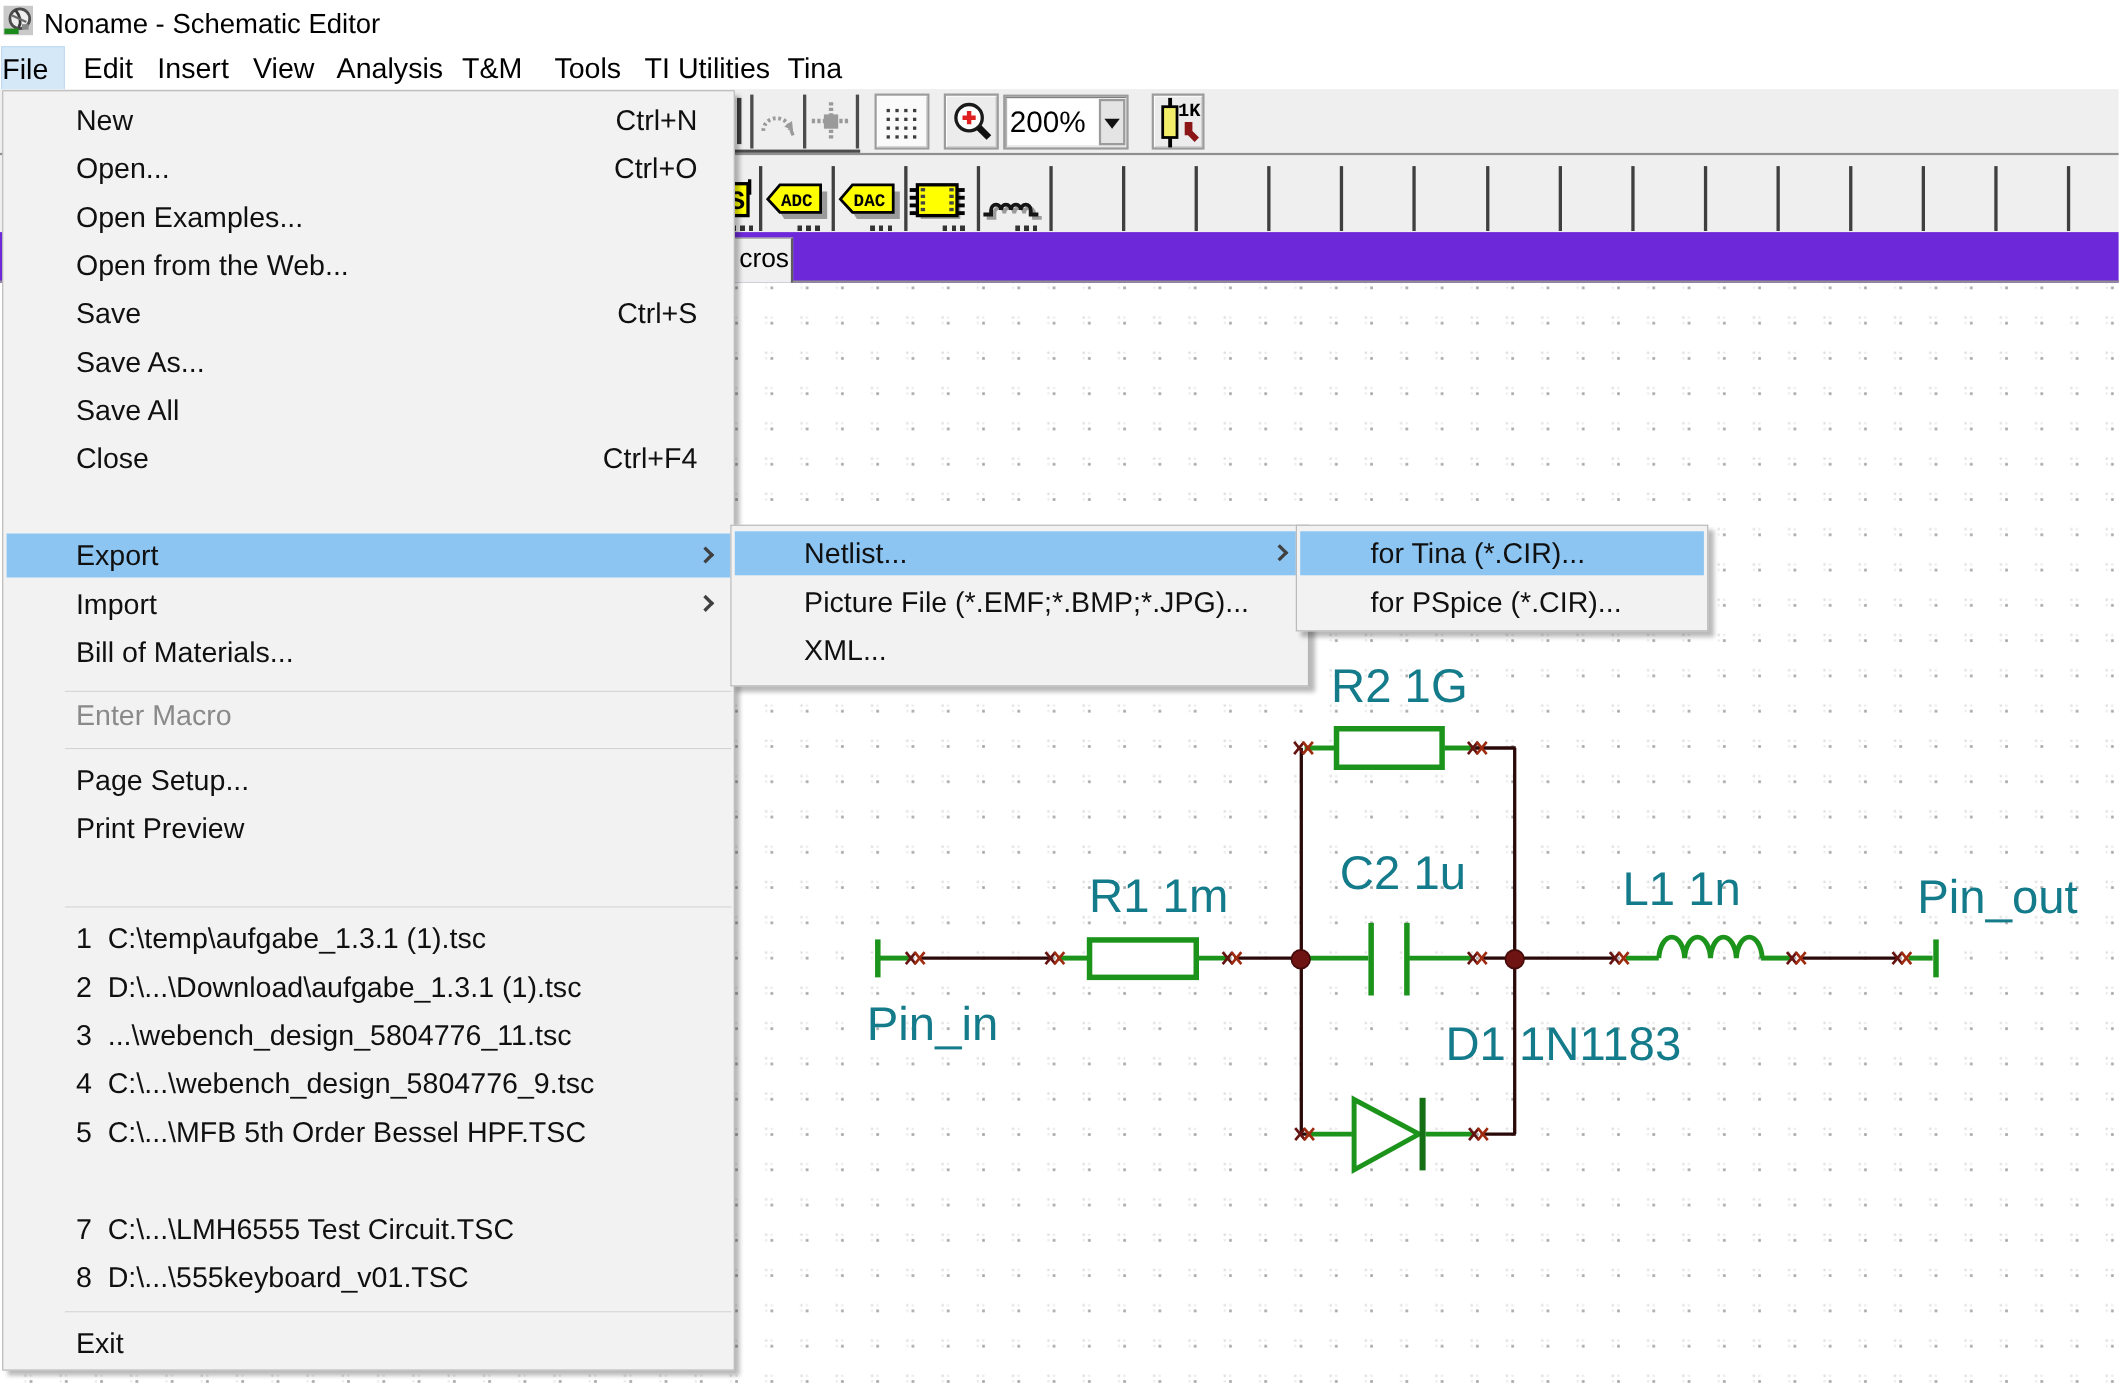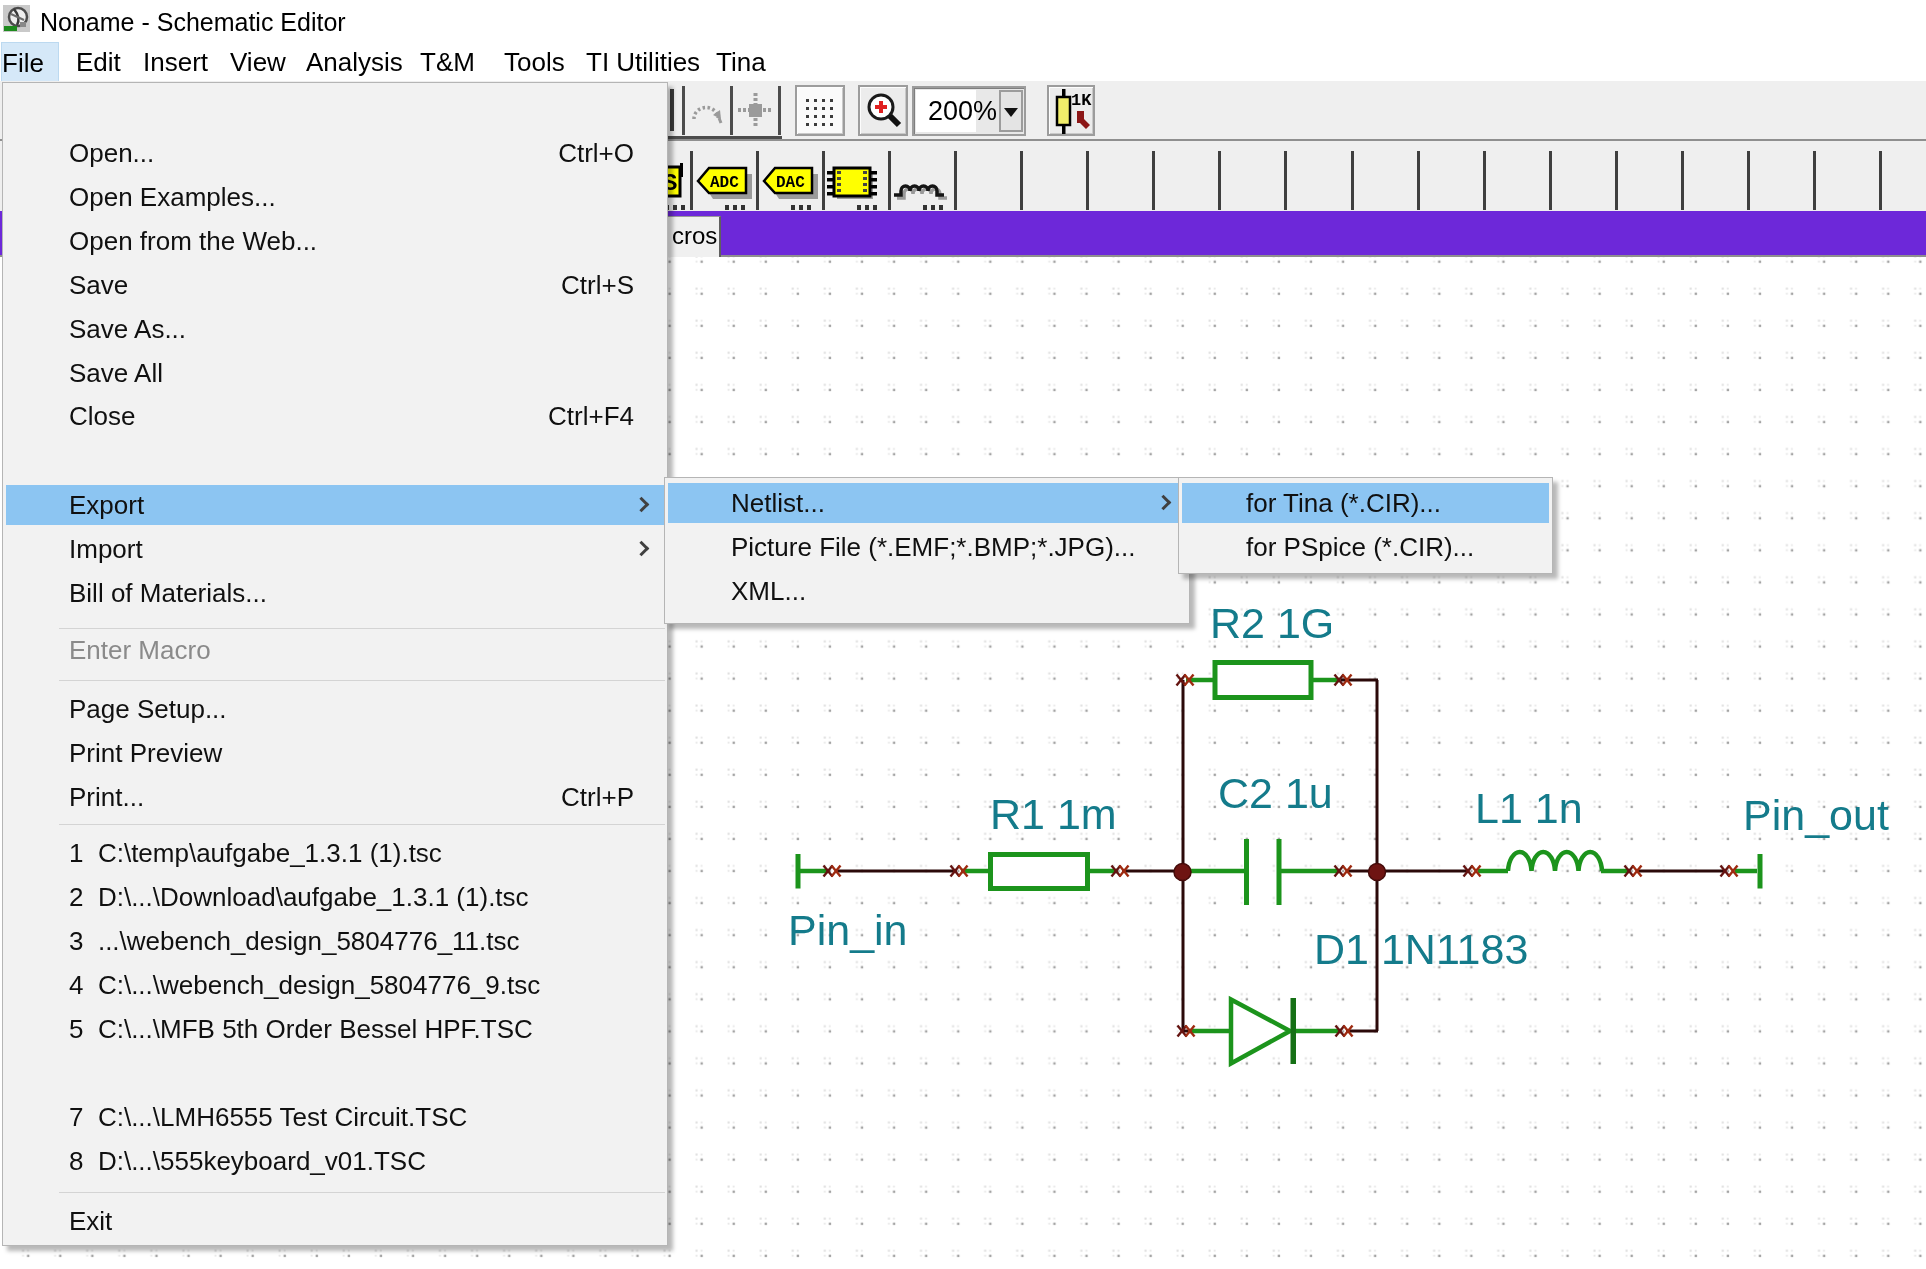--- a/index.html
+++ b/index.html
@@ -197,21 +197,21 @@
   </svg>
 
   <svg class="abs" style="left:858px;top:4px" width="50" height="51">
     <circle cx="23" cy="22" r="12" fill="#fff" stroke="#1a1a1a" stroke-width="3"></circle>
     <line x1="17" y1="22" x2="29" y2="22" stroke="#e02020" stroke-width="4"></line>
     <line x1="23" y1="16" x2="23" y2="28" stroke="#e02020" stroke-width="4"></line>
     <line x1="32" y1="31" x2="41" y2="40" stroke="#111" stroke-width="6"></line>
   </svg>
 
   <div class="abs" style="left:912px;top:5px;width:114px;height:50px;border:2px solid #9c9c9c;background:#e8e8e8;box-shadow:inset 1px 1px 0 #7f7f7f"></div>
-  <div class="abs" style="left:916px;top:9px;width:60px;height:42px;background:#fff;font-size:27px;line-height:42px;padding-left:12px">200%</div>
+  <div class="abs" style="left:916px;top:9px;width:83px;height:42px;background:#fff;font-size:27px;line-height:42px;padding-left:2px">200%</div>
   <div class="abs" style="left:999px;top:9px;width:24px;height:42px;background:#e4e4e4;border:2px solid #9c9c9c"></div>
   <svg class="abs" style="left:999px;top:9px" width="24" height="42">
       <path d="M5,18 h14 l-7,9 z" fill="#111"></path>
     </svg>
 
   <svg class="abs" style="left:1047px;top:4px" width="48" height="51">
     <rect x="15" y="4" width="3.5" height="11" fill="#000"></rect>
     <rect x="15" y="39" width="3.5" height="10" fill="#000"></rect>
     <rect x="21" y="14" width="3" height="27" fill="#b0b0b0"></rect>
     <rect x="10" y="12" width="13" height="28" fill="#f2ee6a" stroke="#000" stroke-width="2.5"></rect>
@@ -294,36 +294,36 @@
   </svg>
   <div class="dots3" style="left:923px"></div>
 </div>
 
 <div id="tabrow">
   <div id="tabline"></div>
   <div id="tab1">cros</div>
 </div>
 
 <div id="filemenu">
+  <div class="mi" style="top:6px">New<span class="sc">Ctrl+N</span></div>
   <div class="mi" style="top:50px">Open...<span class="sc">Ctrl+O</span></div>
   <div class="mi" style="top:94px">Open Examples...</div>
   <div class="mi" style="top:138px">Open from the Web...</div>
   <div class="mi" style="top:182px">Save<span class="sc">Ctrl+S</span></div>
   <div class="mi" style="top:226px">Save As...</div>
   <div class="mi" style="top:270px">Save All</div>
   <div class="mi" style="top:313px">Close<span class="sc">Ctrl+F4</span></div>
   <div class="mi hl" style="top:402px">Export<span class="arr" style="left:630px"></span></div>
   <div class="mi" style="top:446px">Import<span class="arr" style="left:630px"></span></div>
   <div class="mi" style="top:490px">Bill of Materials...</div>
   <div class="sep" style="top:545px"></div>
   <div class="mi dis" style="top:547px">Enter Macro</div>
   <div class="sep" style="top:597px"></div>
   <div class="mi" style="top:606px">Page Setup...</div>
   <div class="mi" style="top:650px">Print Preview</div>
-  <div class="mi" style="top:694px">Print...<span class="sc">Ctrl+P</span></div>
   <div class="sep" style="top:741px"></div>
   <div class="mi" style="top:750px">1&nbsp;&nbsp;C:\temp\aufgabe_1.3.1 (1).tsc</div>
   <div class="mi" style="top:794px">2&nbsp;&nbsp;D:\...\Download\aufgabe_1.3.1 (1).tsc</div>
   <div class="mi" style="top:838px">3&nbsp;&nbsp;...\webench_design_5804776_11.tsc</div>
   <div class="mi" style="top:882px">4&nbsp;&nbsp;C:\...\webench_design_5804776_9.tsc</div>
   <div class="mi" style="top:926px">5&nbsp;&nbsp;C:\...\MFB 5th Order Bessel HPF.TSC</div>
   <div class="mi" style="top:1014px">7&nbsp;&nbsp;C:\...\LMH6555 Test Circuit.TSC</div>
   <div class="mi" style="top:1058px">8&nbsp;&nbsp;D:\...\555keyboard_v01.TSC</div>
   <div class="sep" style="top:1109px"></div>
   <div class="mi" style="top:1118px">Exit</div>

